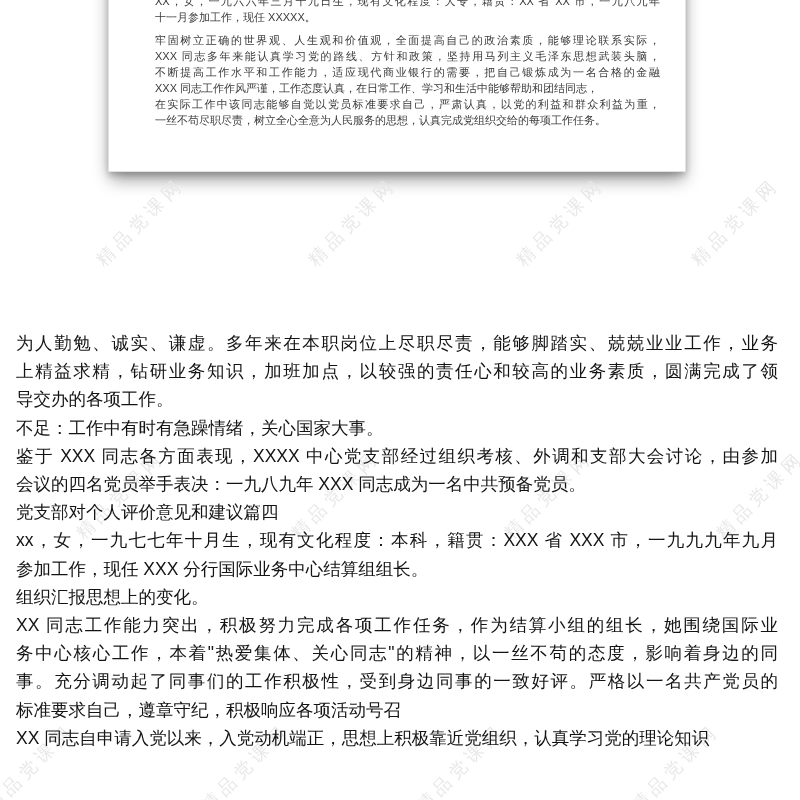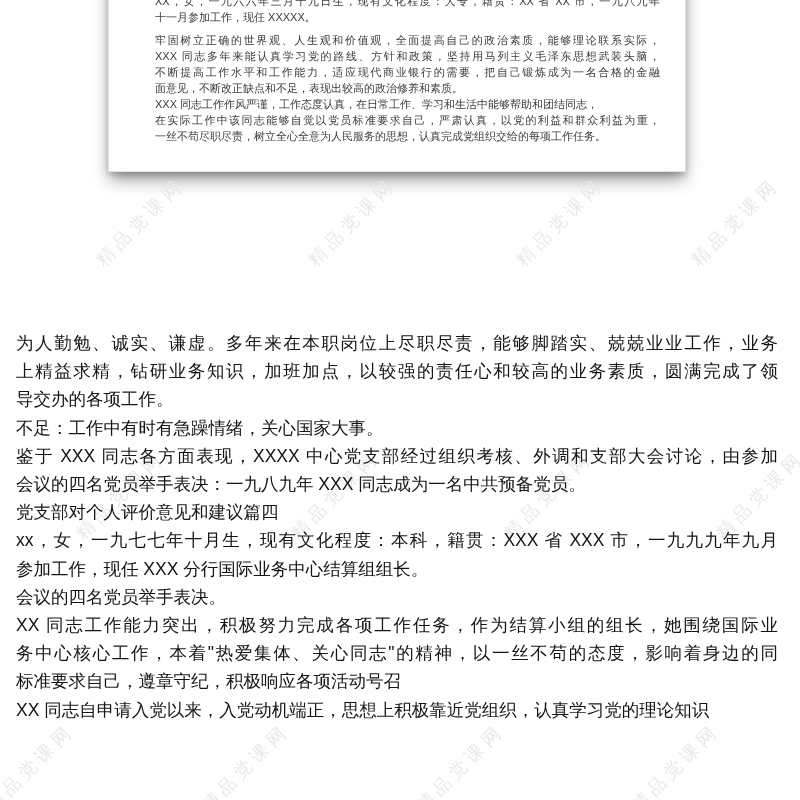--- a/index.html
+++ b/index.html
@@ -55,21 +55,20 @@
   <div class="preview-page"></div>
   <div class="preview-text" id="preview-text">
       <div class="para gap">
         <div class="line just">XX，女，一九六六年三月十九日生，现有文化程度：大专，籍贯：XX 省 XX 市，一九八九年</div>
         <div class="line last">十一月参加工作，现任 XXXXX。</div>
       </div>
       <div class="para">
         <div class="line just">牢固树立正确的世界观、人生观和价值观，全面提高自己的政治素质，能够理论联系实际，</div>
         <div class="line just">XXX 同志多年来能认真学习党的路线、方针和政策，坚持用马列主义毛泽东思想武装头脑，</div>
         <div class="line just">不断提高工作水平和工作能力，适应现代商业银行的需要，把自己锻炼成为一名合格的金融</div>
-        <div class="line last">面意见，不断改正缺点和不足，表现出较高的政治修养和素质。</div>
       </div>
       <div class="para">
         <div class="line last">XXX 同志工作作风严谨，工作态度认真，在日常工作、学习和生活中能够帮助和团结同志，</div>
       </div>
       <div class="para gap">
         <div class="line just">在实际工作中该同志能够自觉以党员标准要求自己，严肃认真，以党的利益和群众利益为重，</div>
         <div class="line last">一丝不苟尽职尽责，树立全心全意为人民服务的思想，认真完成党组织交给的每项工作任务。</div>
       </div>
     </div>
 
@@ -87,24 +86,25 @@
         <div class="line last">会议的四名党员举手表决：一九八九年 XXX 同志成为一名中共预备党员。</div>
       </div>
       <div class="para bold">
         <div class="line last">党支部对个人评价意见和建议篇四</div>
       </div>
       <div class="para">
         <div class="line just">xx，女，一九七七年十月生，现有文化程度：本科，籍贯：XXX 省 XXX 市，一九九九年九月</div>
         <div class="line last">参加工作，现任 XXX 分行国际业务中心结算组组长。</div>
       </div>
       <div class="para">
-        <div class="line last">会议的四名党员举手表决。</div>
+        <div class="line last">组织汇报思想上的变化。</div>
       </div>
       <div class="para">
         <div class="line just">XX 同志工作能力突出，积极努力完成各项工作任务，作为结算小组的组长，她围绕国际业</div>
         <div class="line just">务中心核心工作，本着"热爱集体、关心同志"的精神，以一丝不苟的态度，影响着身边的同</div>
+        <div class="line just">事。充分调动起了同事们的工作积极性，受到身边同事的一致好评。严格以一名共产党员的</div>
         <div class="line last">标准要求自己，遵章守纪，积极响应各项活动号召</div>
       </div>
       <div class="para">
         <div class="line last">XX 同志自申请入党以来，入党动机端正，思想上积极靠近党组织，认真学习党的理论知识</div>
       </div>
     </div>
 </div>
 
 </body></html>

